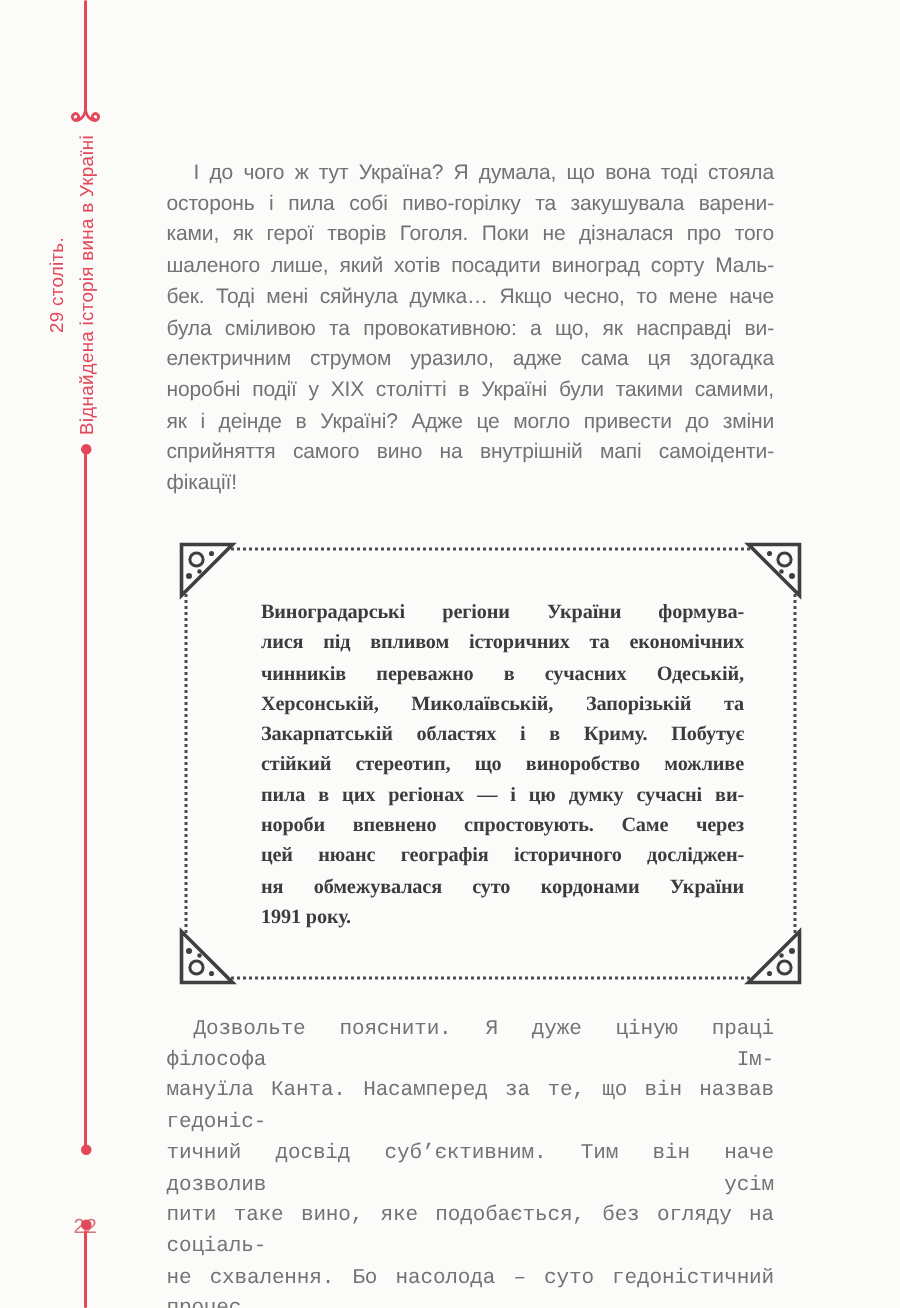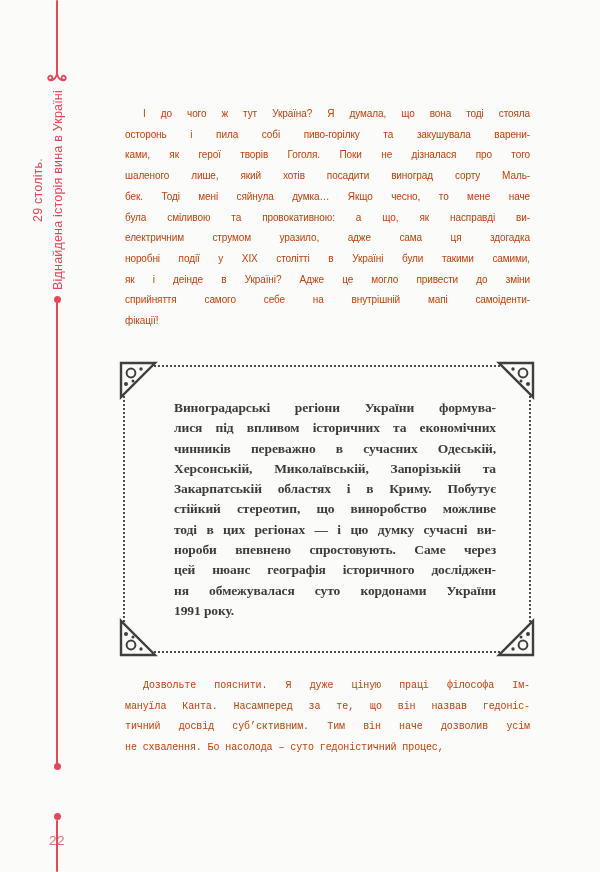--- a/index.html
+++ b/index.html
@@ -14,26 +14,26 @@
   .rule-bot{top:820px;height:52px;}
   .dot{position:absolute;left:53.5px;width:7px;height:7px;border-radius:50%;background:#e2485a;}
   .dot-a{top:296px;} .dot-b{top:763px;} .dot-c{top:813px;}
   .flourish{position:absolute;left:44px;top:62px;}
 
   .vtext{position:absolute;white-space:nowrap;color:#e2485a;
          transform:translate(-50%,-50%) rotate(-90deg);}
   .vtitle{left:58px;top:190px;font-size:12.5px;letter-spacing:.2px;}
   .vseries{left:38px;top:190px;font-size:12.5px;letter-spacing:.2px;}
 
-  .pagenum{position:absolute;left:43px;top:833px;width:28px;text-align:center;
+  .pagenum{position:absolute;left:43px;top:810px;width:28px;text-align:center;
            color:#d8747e;font-size:13.5px;letter-spacing:.5px;}
 
   
-  .para{position:absolute;left:125px;width:405px;color:#c2410c;
-        font-size:10px;line-height:20.7px;letter-spacing:-.1px;}
+  .para{position:absolute;left:111px;width:405px;color:#737373;
+        font-size:14px;line-height:20.7px;letter-spacing:-.1px;}
   .p1{top:104px;} .p2{top:676px;font-family:Liberation Mono, monospace;}
   .ln{text-align:justify;text-align-last:justify;}
   .ln.last{text-align:justify;text-align-last:left;}
   .ln.indent{text-indent:18px;}
 
   
   .callout{position:absolute;left:123px;top:365px;width:408px;height:288px;
            box-sizing:border-box;border:2px dotted #4c4c4c;
            padding:31px 33px 0 49px;}
   .callout-text{color:#3c3c3c;font-weight:bold;font-size:13.5px;
@@ -72,21 +72,21 @@
   <div class="para p1">
       <div class="ln indent">І до чого ж тут Україна? Я думала, що вона тоді стояла</div>
       <div class="ln">осторонь і пила собі пиво-горілку та закушувала варени-</div>
       <div class="ln">ками, як герої творів Гоголя. Поки не дізналася про того</div>
       <div class="ln">шаленого лише, який хотів посадити виноград сорту Маль-</div>
       <div class="ln">бек. Тоді мені сяйнула думка… Якщо чесно, то мене наче</div>
       <div class="ln">була сміливою та провокативною: а що, як насправді ви-</div>
       <div class="ln">електричним струмом уразило, адже сама ця здогадка</div>
       <div class="ln">норобні події у XIX столітті в Україні були такими самими,</div>
       <div class="ln">як і деінде в Україні? Адже це могло привести до зміни</div>
-      <div class="ln">сприйняття самого себе на внутрішній мапі самоіденти-</div>
+      <div class="ln">сприйняття самого вино на внутрішній мапі самоіденти-</div>
       <div class="ln last">фікації!</div>
     </div>
 
   <div class="callout">
     <svg class="corner c-tl" viewBox="0 0 40 40">
       <path d="M3 3 H37 L3 37 Z" fill="#fbfbf9" stroke="#3f3f3f" stroke-width="2.4" stroke-linejoin="miter"></path>
       <circle cx="13" cy="13" r="4.4" fill="none" stroke="#3f3f3f" stroke-width="2"></circle>
       <circle cx="8" cy="24" r="2" fill="#3f3f3f"></circle>
       <circle cx="23" cy="9" r="1.7" fill="#3f3f3f"></circle>
       <circle cx="15" cy="21" r="1.5" fill="#3f3f3f"></circle>
@@ -113,28 +113,29 @@
       <circle cx="15" cy="21" r="1.5" fill="#3f3f3f"></circle>
     </svg>
 
     <div class="callout-text">
         <div class="ln">Виноградарські регіони України формува-</div>
         <div class="ln">лися під впливом історичних та економічних</div>
         <div class="ln">чинників переважно в сучасних Одеській,</div>
         <div class="ln">Херсонській, Миколаївській, Запорізькій та</div>
         <div class="ln">Закарпатській областях і в Криму. Побутує</div>
         <div class="ln">стійкий стереотип, що виноробство можливе</div>
-        <div class="ln">тоді в цих регіонах — і цю думку сучасні ви-</div>
+        <div class="ln">пила в цих регіонах — і цю думку сучасні ви-</div>
         <div class="ln">нороби впевнено спростовують. Саме через</div>
         <div class="ln">цей нюанс географія історичного досліджен-</div>
         <div class="ln">ня обмежувалася суто кордонами України</div>
         <div class="ln last">1991 року.</div>
       </div>
   </div>
 
   <div class="para p2">
       <div class="ln indent">Дозвольте пояснити. Я дуже ціную праці філософа Ім-</div>
       <div class="ln">мануїла Канта. Насамперед за те, що він назвав гедоніс-</div>
       <div class="ln">тичний досвід суб’єктивним. Тим він наче дозволив усім</div>
+      <div class="ln">пити таке вино, яке подобається, без огляду на соціаль-</div>
       <div class="ln last">не схвалення. Бо насолода – суто гедоністичний процес,</div>
     </div>
 
 </div>
 
 </body></html>

